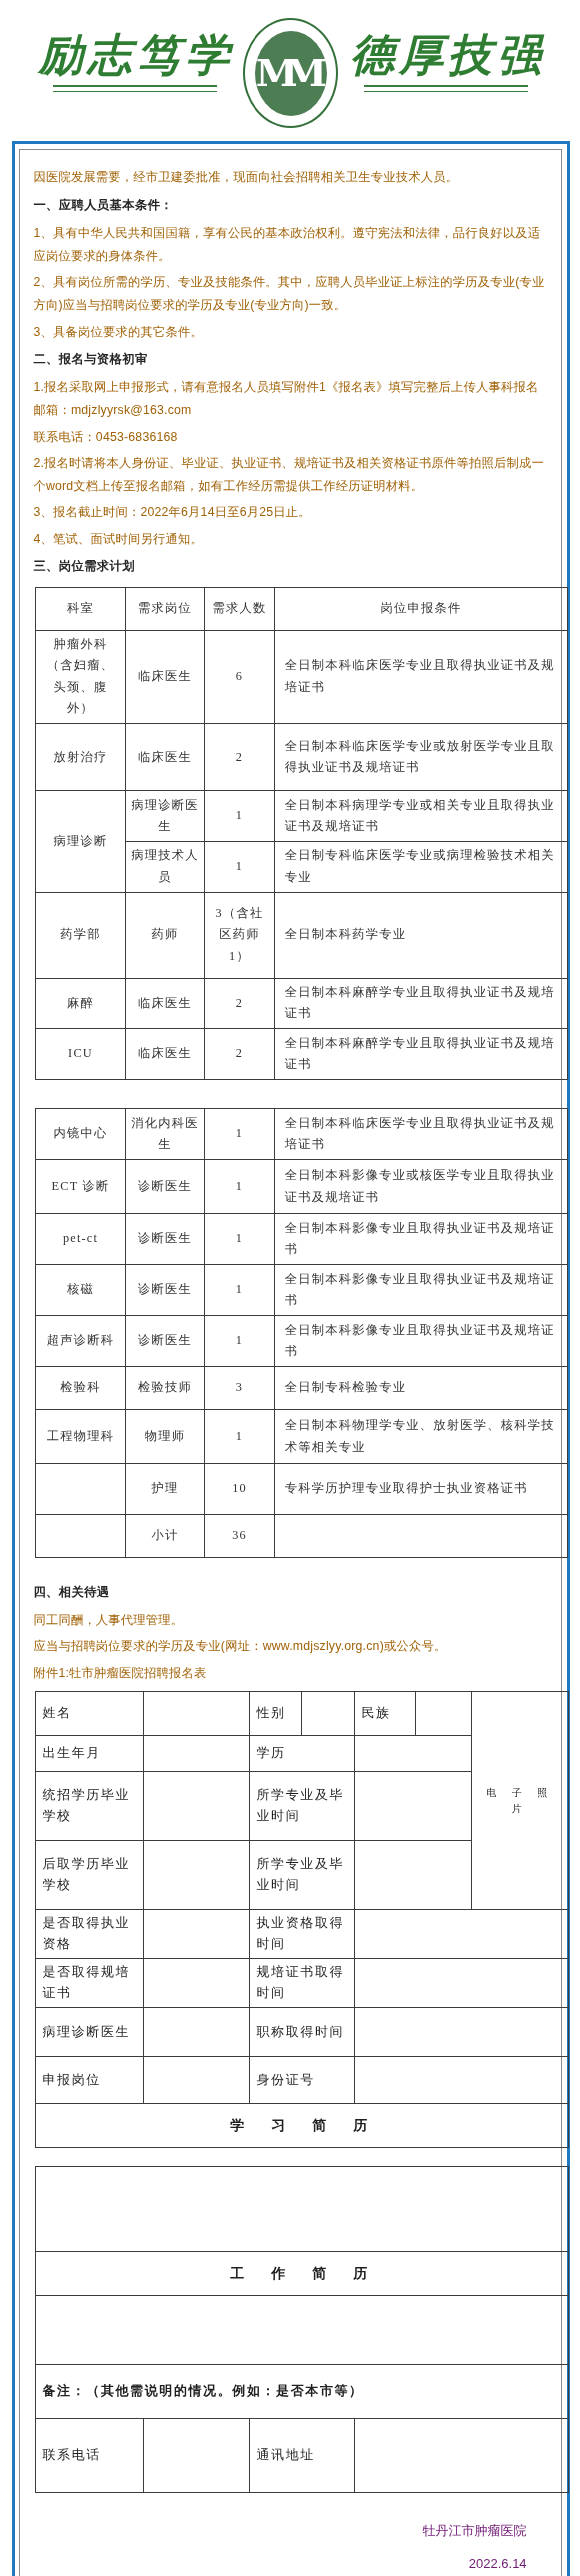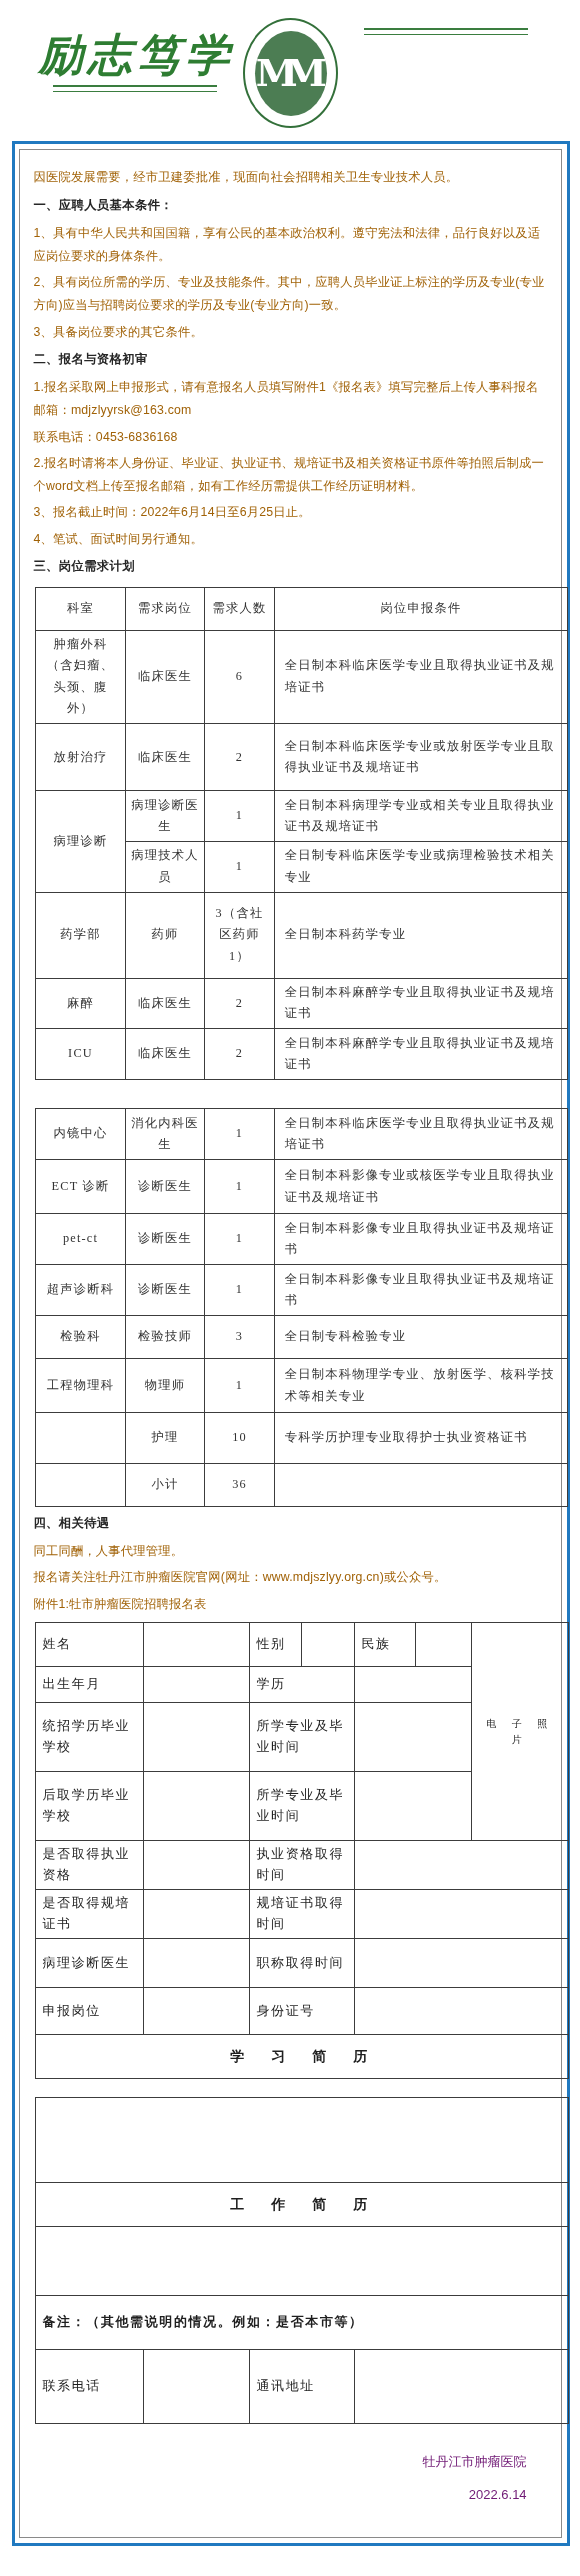--- a/index.html
+++ b/index.html
@@ -106,20 +106,21 @@
         </div>
     </div>
     <div class="logo">
       <div class="ring">
         <div class="disc">
           <div class="mono">MM</div>
         </div>
       </div>
     </div>
     <div class="slogan">
+      <div class="txt">德厚技强</div>
       <div class="ul2">
           <div class="l1"></div>
           <div class="l2"></div>
         </div>
     </div>
   </div>
 
   <div class="frame">
     <div class="frame-inner">
 
@@ -219,20 +220,26 @@
           <td>1</td>
           <td class="req">全日制本科影像专业或核医学专业且取得执业证书及规培证书</td>
         </tr>
         <tr style="height:51px">
           <td>pet-ct</td>
           <td>诊断医生</td>
           <td>1</td>
           <td class="req">全日制本科影像专业且取得执业证书及规培证书</td>
         </tr>
         <tr style="height:51px">
+          <td>核磁</td>
+          <td>诊断医生</td>
+          <td>1</td>
+          <td class="req">全日制本科影像专业且取得执业证书及规培证书</td>
+        </tr>
+        <tr style="height:51px">
           <td>超声诊断科</td>
           <td>诊断医生</td>
           <td>1</td>
           <td class="req">全日制本科影像专业且取得执业证书及规培证书</td>
         </tr>
         <tr style="height:43px">
           <td>检验科</td>
           <td>检验技师</td>
           <td>3</td>
           <td class="req">全日制专科检验专业</td>
@@ -251,23 +258,23 @@
         </tr>
         <tr style="height:43px">
           <td></td>
           <td>小计</td>
           <td>36</td>
           <td class="req"></td>
         </tr>
       </tbody>
         </table>
 
-      <p class="heading" style="margin-top:5px">四、相关待遇</p>
+      <p class="heading" style="margin-top:23px">四、相关待遇</p>
       <p class="para">同工同酬，人事代理管理。</p>
-      <p class="para">报名请关注牡丹江市肿瘤医院官网(网址：www.mdjszlyy.org.cn)或公众号。</p>
+      <p class="para">应当与招聘岗位要求的学历及专业(网址：www.mdjszlyy.org.cn)或公众号。</p>
       <p class="para">附件1:牡市肿瘤医院招聘报名表</p>
 
       <table class="form">
         <colgroup>
           <col style="width:108px">
             <col style="width:106px">
             <col style="width:52px">
           <col style="width:53px">
             <col style="width:61px">
             <col style="width:56px">

